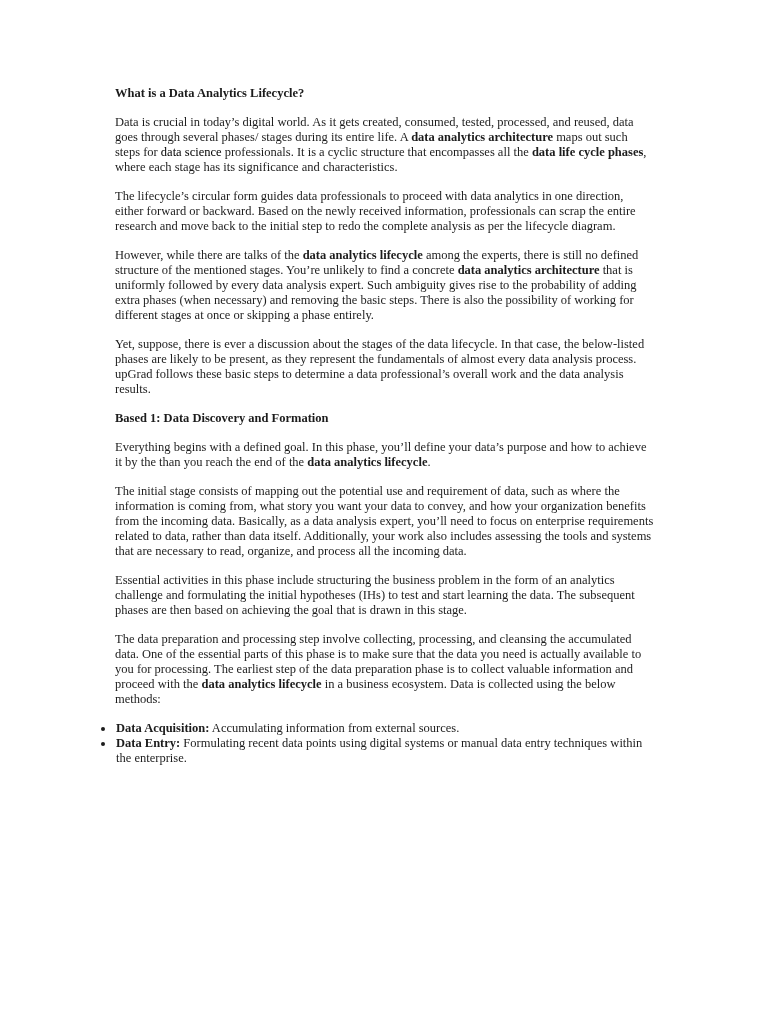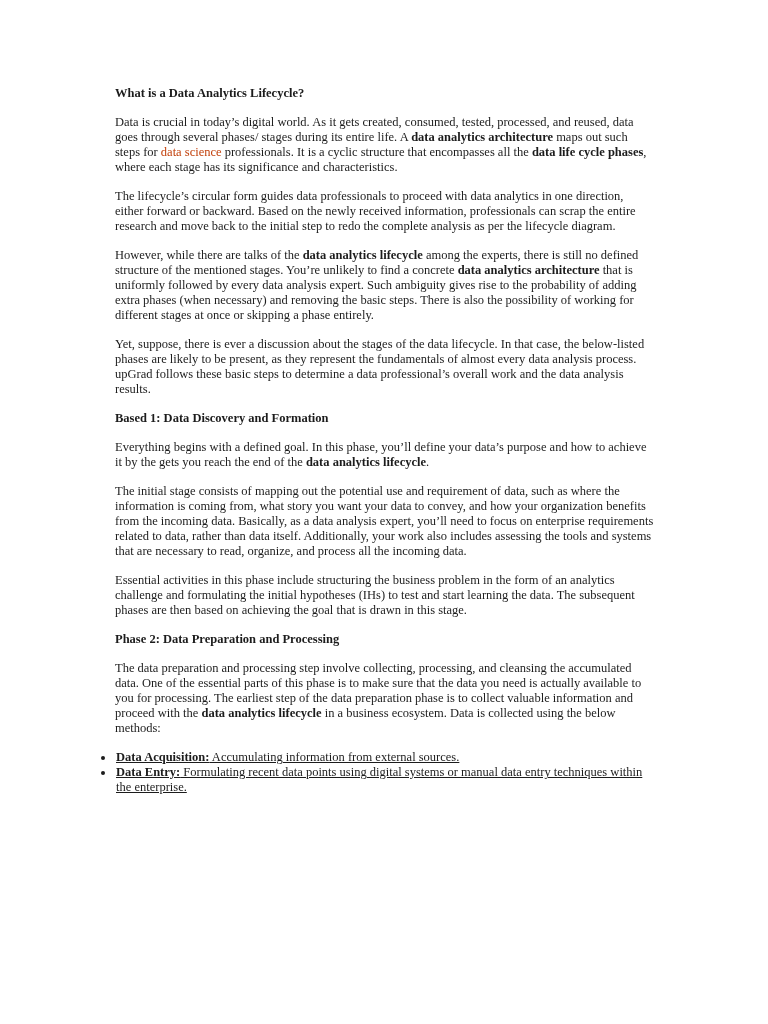--- a/index.html
+++ b/index.html
@@ -23,43 +23,41 @@
   }
   .blk {
     margin: 0 0 14px 0;
     padding: 0;
     font-size: 12.5px;
     line-height: 15px;
     font-weight: normal;
   }
   .head { font-weight: bold; }
   .b { font-weight: bold; }
-  a.link { color: #c2410c; text-decoration: none; cursor: pointer; }
+  a.link { color: #000000; text-decoration: none; cursor: pointer; }
   ul.list {
     margin: 2px 0 0 -21px;
     padding: 0 0 0 21px;
     list-style: disc outside;
-    text-decoration: underline;
   }
   ul.list li { margin: 0; padding: 0 0 0 1px; }
 </style>
 </head>
 <body>
 
 <div class="page">
   <div class="content">
     <h1 class="blk head"><span class="b">What is a Data Analytics Lifecycle?</span></h1>
     <p class="blk"><span>Data is crucial in today’s digital world. As it gets created, consumed, tested, processed, and reused, data goes through several phases/ stages during its entire life. A </span><span class="b">data analytics architecture</span><span> maps out such steps for </span><a class="link" href="#">data science</a><span> professionals. It is a cyclic structure that encompasses all the </span><span class="b">data life cycle phases</span><span>, where each stage has its significance and characteristics.</span></p>
     <p class="blk"><span>The lifecycle’s circular form guides data professionals to proceed with data analytics in one direction, either forward or backward. Based on the newly received information, professionals can scrap the entire research and move back to the initial step to redo the complete analysis as per the lifecycle diagram.</span></p>
     <p class="blk"><span>However, while there are talks of the </span><span class="b">data analytics lifecycle</span><span> among the experts, there is still no defined structure of the mentioned stages. You’re unlikely to find a concrete </span><span class="b">data analytics architecture</span><span> that is uniformly followed by every data analysis expert. Such ambiguity gives rise to the probability of adding extra phases (when necessary) and removing the basic steps. There is also the possibility of working for different stages at once or skipping a phase entirely.</span></p>
     <p class="blk"><span>Yet, suppose, there is ever a discussion about the stages of the data lifecycle. In that case, the below-listed phases are likely to be present, as they represent the fundamentals of almost every data analysis process. upGrad follows these basic steps to determine a data professional’s overall work and the data analysis results.</span></p>
     <h3 class="blk head"><span class="b">Based 1: Data Discovery and Formation</span></h3>
-    <p class="blk"><span>Everything begins with a defined goal. In this phase, you’ll define your data’s purpose and how to achieve it by the gets you reach the end of the </span><span class="b">data analytics lifecycle</span><span>.</span></p>
+    <p class="blk"><span>Everything begins with a defined goal. In this phase, you’ll define your data’s purpose and how to achieve it by the than you reach the end of the </span><span class="b">data analytics lifecycle</span><span>.</span></p>
     <p class="blk"><span>The initial stage consists of mapping out the potential use and requirement of data, such as where the information is coming from, what story you want your data to convey, and how your organization benefits from the incoming data. Basically, as a data analysis expert, you’ll need to focus on enterprise requirements related to data, rather than data itself. Additionally, your work also includes assessing the tools and systems that are necessary to read, organize, and process all the incoming data.</span></p>
     <p class="blk"><span>Essential activities in this phase include structuring the business problem in the form of an analytics challenge and formulating the initial hypotheses (IHs) to test and start learning the data. The subsequent phases are then based on achieving the goal that is drawn in this stage.</span></p>
-    <h3 class="blk head"><span class="b">Phase 2: Data Preparation and Processing</span></h3>
     <p class="blk"><span>The data preparation and processing step involve collecting, processing, and cleansing the accumulated data. One of the essential parts of this phase is to make sure that the data you need is actually available to you for processing. The earliest step of the data preparation phase is to collect valuable information and proceed with the </span><span class="b">data analytics lifecycle</span><span> in a business ecosystem. Data is collected using the below methods:</span></p>
     <ul class="blk list">
       <li><span class="b">Data Acquisition:</span><span> Accumulating information from external sources.</span></li>
       <li><span class="b">Data Entry:</span><span> Formulating recent data points using digital systems or manual data entry techniques within the enterprise.</span></li>
     </ul>
   </div>
 </div>
 
 </body></html>

